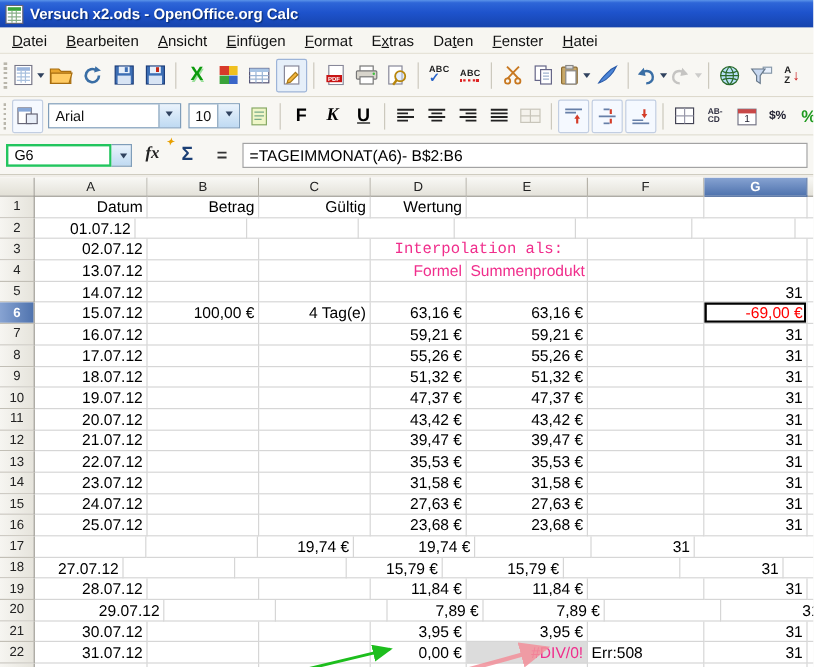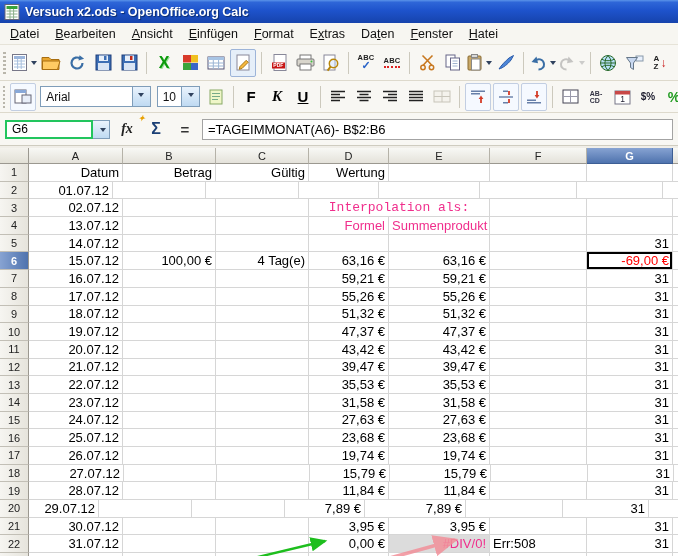--- a/index.html
+++ b/index.html
@@ -27,21 +27,21 @@
   .tbtn{height:26px;min-width:24px;display:flex;align-items:center;justify-content:center;position:relative;
     border-radius:2px;margin:0 1px;flex:0 0 auto;}
   .tbtn.pressed{border:1px solid #9DB4D8;background:#E6EFF9;}
   .tbtn.disabled{opacity:.45;filter:grayscale(1);}
   .tbtn.boxed{border:1px solid #C2CEE2;background:#F5F9FF;}
   .dd-tri{width:0;height:0;border:3.5px solid transparent;border-top:4.5px solid #30425E;margin-left:3px;margin-top:4px;}
   .excel-x{color:#0B9A0B;font-size:16px;font-weight:bold;text-shadow:1px 1px 0 #9ADF9A;}
   .colors-sq{width:15px;height:15px;
     background:linear-gradient(90deg,#D83A2A 50%,#F0C020 50%) top/100% 50% no-repeat,
                linear-gradient(90deg,#3AA33A 50%,#3A66C8 50%) bottom/100% 50% no-repeat;}
-  .spell{display:flex;flex-direction:column;align-items:center;line-height:1;}
+  .spell{display:flex;flex-direction:column;line-height:1;}
   .spell .abc{font-size:7.5px;font-weight:bold;color:#222;letter-spacing:.3px;}
   .spell .chk{color:#2A64C8;font-size:11px;font-weight:bold;margin-top:-1px;}
   .spell .squig{width:16px;height:0;border-bottom:2px dotted #D22;margin-top:2px;}
   .sortaz{display:flex;align-items:center;gap:1px;}
   .sortaz .lets{display:flex;flex-direction:column;line-height:1;font-size:8px;font-weight:bold;color:#222;}
   .sortaz .arr{color:#C81616;font-weight:bold;font-size:12px;}
   .wrapab{display:flex;flex-direction:column;line-height:1;font-size:7px;font-weight:bold;color:#334;}
   .pct{color:#1E9A1E;font-weight:bold;font-size:14px;}
   .cur{font-weight:bold;font-size:10px;color:#223;}
 
@@ -678,32 +678,31 @@
           <div class="cell" style="width: 93px;"></div>
           <div class="cell" style="width: 93px;"></div>
           <div class="cell" style="width: 80px;">23,68 €</div>
           <div class="cell" style="width: 101px;">23,68 €</div>
           <div class="cell" style="width: 97px;"></div>
           <div class="cell" style="width: 86px;">31</div>
           <div class="cell sliver"></div>
         </div>
         <div class="row">
           <div class="rowhdr">17</div>
-          <div class="cell" style="width: 94px;">26.07.12</div>
           <div class="cell" style="width: 93px;"></div>
           <div class="cell" style="width: 93px;"></div>
           <div class="cell" style="width: 80px;">19,74 €</div>
           <div class="cell" style="width: 101px;">19,74 €</div>
           <div class="cell" style="width: 97px;"></div>
           <div class="cell" style="width: 86px;">31</div>
           <div class="cell sliver"></div>
         </div>
         <div class="row">
           <div class="rowhdr">18</div>
-          <div class="cell" style="width: 95px;">27.07.12</div>
+          <div class="cell" style="width: 74px;">27.07.12</div>
           <div class="cell" style="width: 93px;"></div>
           <div class="cell" style="width: 93px;"></div>
           <div class="cell" style="width: 80px;">15,79 €</div>
           <div class="cell" style="width: 101px;">15,79 €</div>
           <div class="cell" style="width: 97px;"></div>
           <div class="cell" style="width: 86px;">31</div>
           <div class="cell sliver"></div>
         </div>
         <div class="row">
           <div class="rowhdr">19</div>
@@ -711,21 +710,21 @@
           <div class="cell" style="width: 93px;"></div>
           <div class="cell" style="width: 93px;"></div>
           <div class="cell" style="width: 80px;">11,84 €</div>
           <div class="cell" style="width: 101px;">11,84 €</div>
           <div class="cell" style="width: 97px;"></div>
           <div class="cell" style="width: 86px;">31</div>
           <div class="cell sliver"></div>
         </div>
         <div class="row">
           <div class="rowhdr">20</div>
-          <div class="cell" style="width: 70px;">29.07.12</div>
+          <div class="cell" style="width: 108px;">29.07.12</div>
           <div class="cell" style="width: 93px;"></div>
           <div class="cell" style="width: 93px;"></div>
           <div class="cell" style="width: 80px;">7,89 €</div>
           <div class="cell" style="width: 101px;">7,89 €</div>
           <div class="cell" style="width: 97px;"></div>
           <div class="cell" style="width: 86px;">31</div>
           <div class="cell sliver"></div>
         </div>
         <div class="row">
           <div class="rowhdr">21</div>

